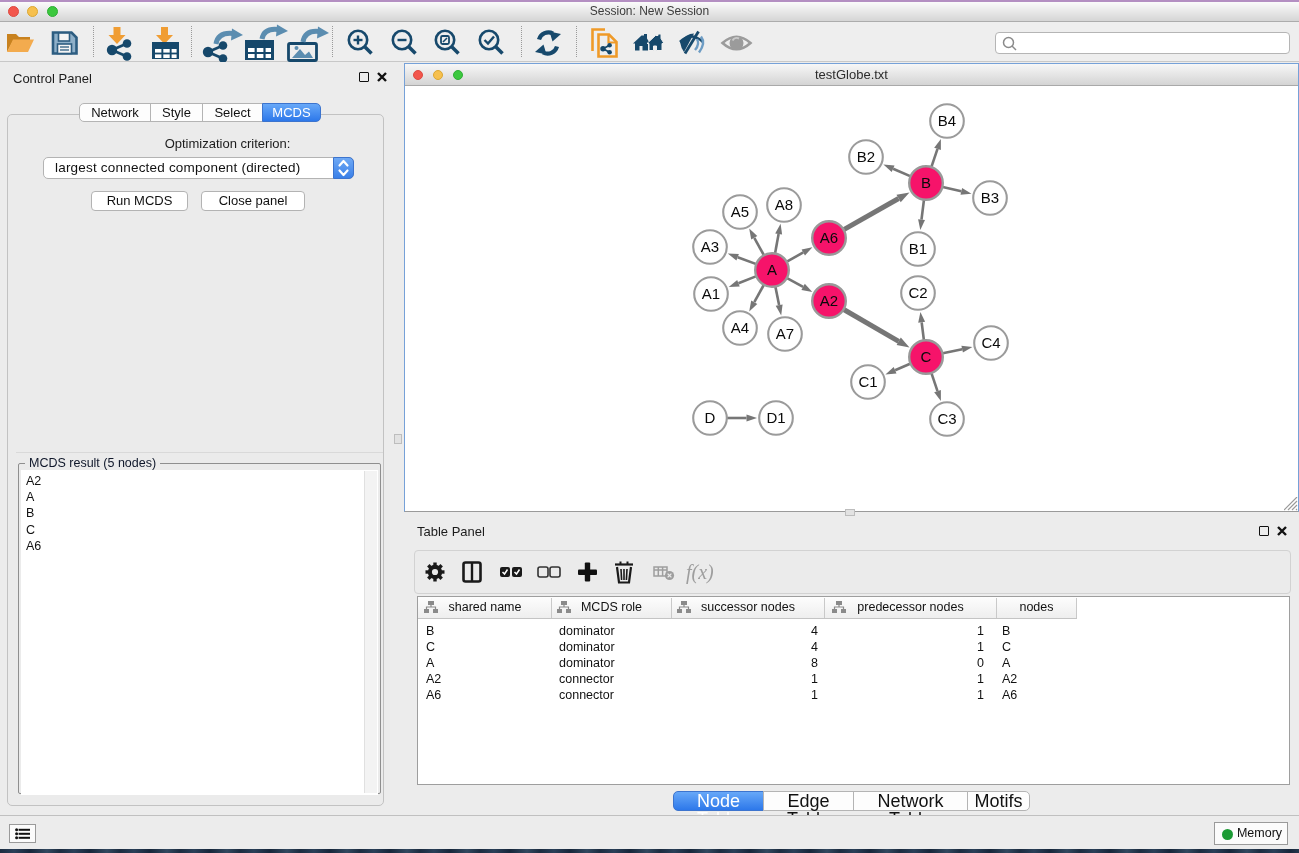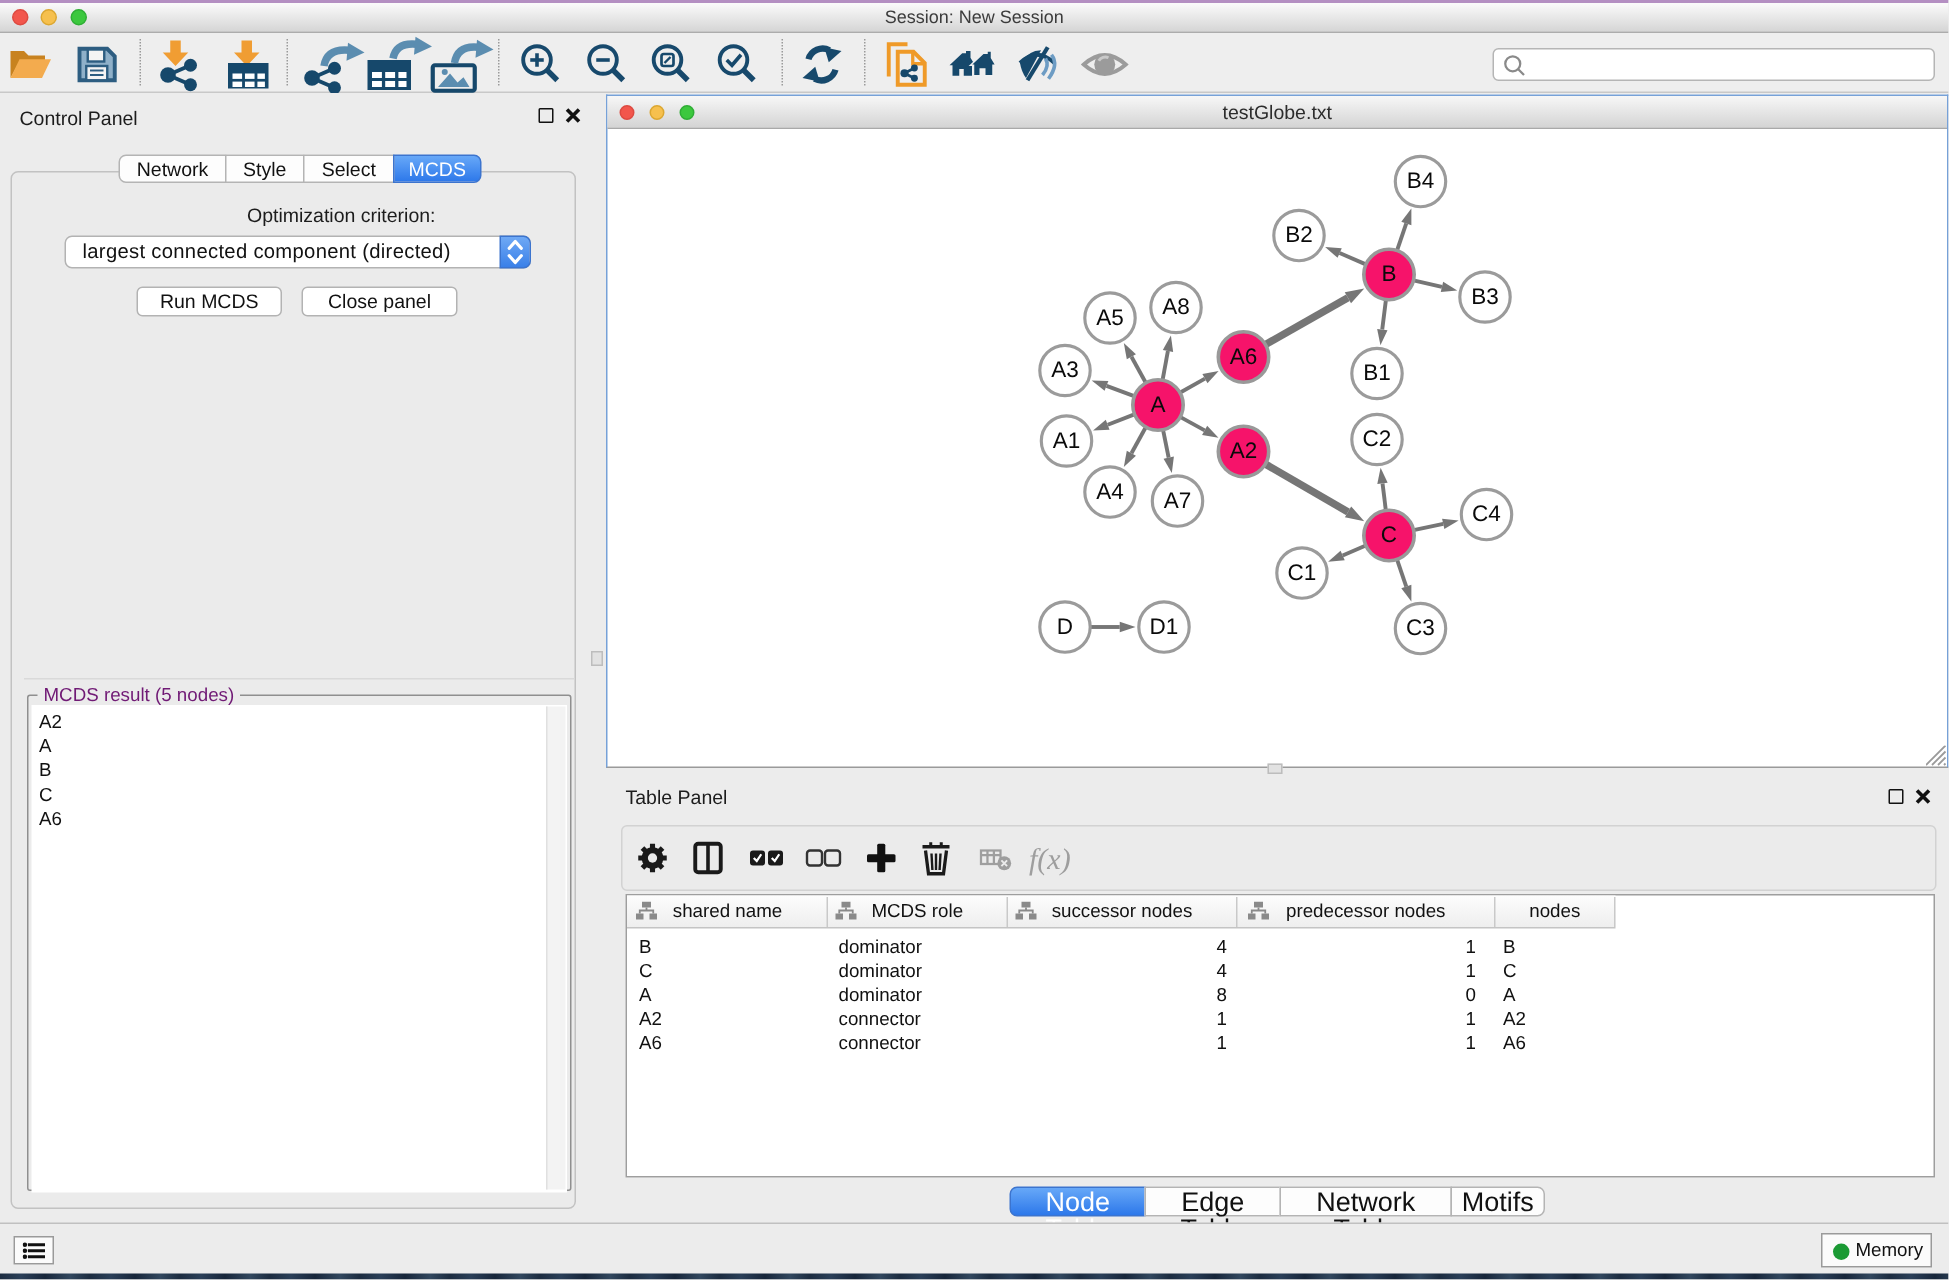--- a/index.html
+++ b/index.html
@@ -25,21 +25,21 @@
 #tab-sel { left:202px; width:61px; }
 #tab-mcds{ left:262px; width:59px; border-radius:0 5px 5px 0; background:linear-gradient(#67a8f8,#2d78ea); border-color:#3c74ce; color:#fff; }
 #subpanel { left:7px; top:114px; width:377px; height:692px; border:1px solid #c2c2c2; border-radius:5px; background:#ebebeb; }
 #optlabel { left:7px; top:136px; width:441px; text-align:center; font-size:13px; color:#1c1c1c; }
 #dropdown { left:43px; top:157px; width:311px; height:22px; background:#fff; border:1px solid #b3b3b3; border-radius:5px; font-size:13.5px; line-height:20px; color:#111; padding-left:11px; letter-spacing:0.2px; }
 #dropstep { left:333px; top:157px; width:21px; height:22px; border-radius:0 5px 5px 0; background:linear-gradient(#6fa9f5,#3a80e8); border:1px solid #3c74ce; }
 .btn { top:191px; height:20px; background:#fff; border:1px solid #b3b3b3; border-radius:4px; font-size:13px; line-height:18px; text-align:center; color:#111; }
 #btn-run { left:91px; width:97px; }
 #btn-close { left:201px; width:104px; }
 #fieldset { left:18px; top:463px; width:363px; height:331px; border:1px solid #8f8f8f; border-radius:2px; }
-#fieldlegend { left:6px; top:-8px; background:#ebebeb; padding:0 4px; font-size:12.5px; color:#701a75; }
+#fieldlegend { left:6px; top:-8px; background:#ebebeb; padding:0 4px; font-size:12.5px; color:#0f172a; }
 #mcdslist { left:2px; top:6px; width:357px; height:325px; background:#fff; font-size:12.5px; line-height:16.2px; color:#111; padding:3px 0 0 5px; }
 #mcdsscroll { right:3px; top:7px; width:13px; height:322px; background:#f3f3f3; border-left:1px solid #e0e0e0; }
 
 #netwin { left:404px; top:63px; width:895px; height:449px; border:1px solid #76a1d8; border-bottom:1px solid #9a9a9a; background:#fff; }
 #nettitle { left:0; top:0; width:893px; height:22px; background:linear-gradient(#f7f7f7,#d4d4d4); border-bottom:1px solid #a9a9a9; }
 #nettext { left:0; top:0; width:893px; height:22px; text-align:center; font-size:13px; line-height:21px; color:#2c2c2c; }
 .ntl { width:10px; height:10px; border-radius:50%; top:6px; }
 
 #tp-title { left:417px; top:524px; font-size:13px; color:#1c1c1c; }
 #tp-toolbar { left:414px; top:550px; width:877px; height:44px; border:1px solid #d2d2d2; border-radius:4px; background:#ebebeb; }

